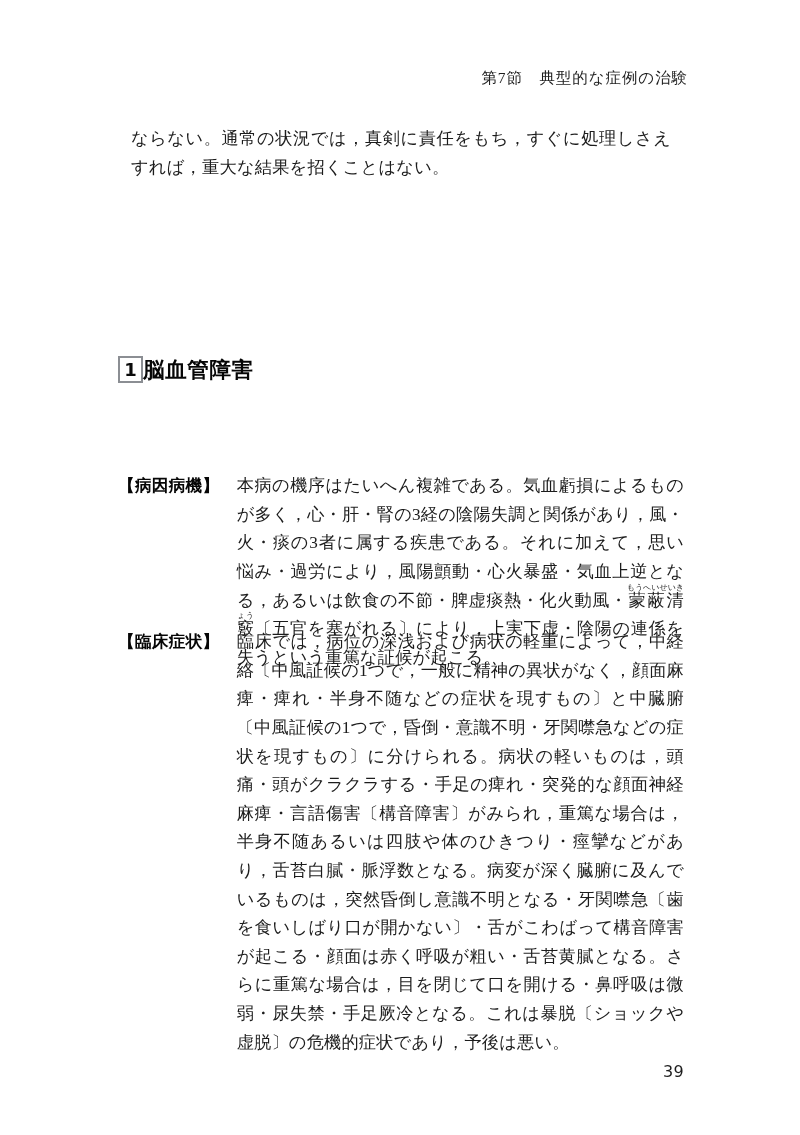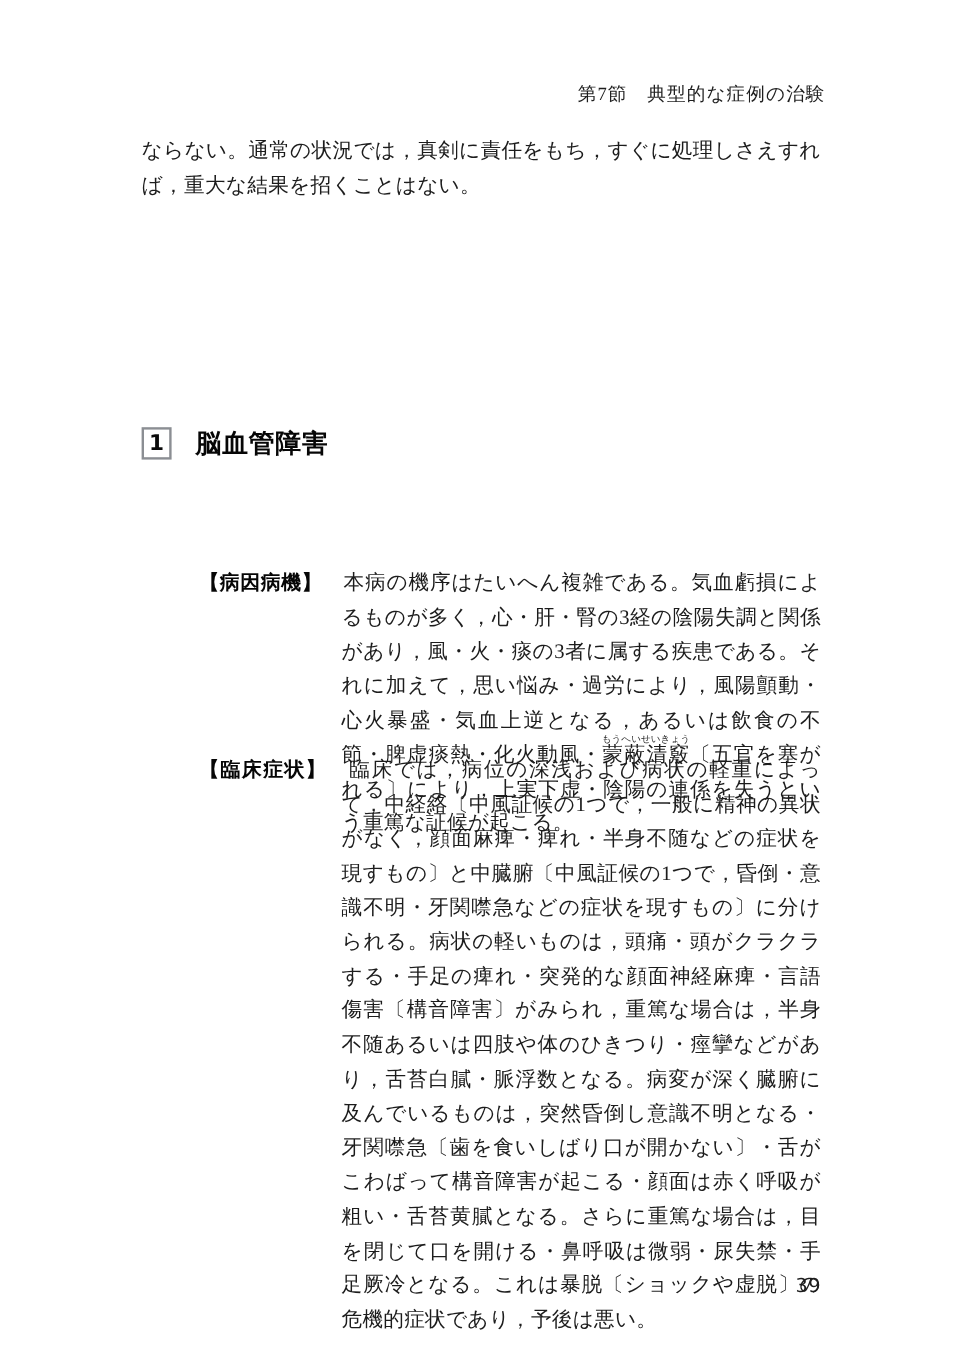--- a/index.html
+++ b/index.html
@@ -47,21 +47,21 @@
   .para {
     font-size: 17.2px;
     line-height: 28.6px;
     letter-spacing: 0.015em;
     text-align: justify;
     text-justify: inter-character;
     color: #1c1c1c;
   }
 
   .para-lead {
-    margin: 0;
+    margin: 13px;
   }
 
   
   .title-box {
     position: absolute;
     top: 248px;
     left: 118px;
     width: 562px;
     height: 72px;
     border: 2px solid #5d6066;
@@ -101,21 +101,20 @@
     display: flex;
     align-items: center;
     justify-content: center;
     font-size: 18px;
     font-weight: bold;
     color: #0a0a0a;
     font-family: "DejaVu Sans", "Liberation Sans", sans-serif;
     line-height: 1;
   }
   .sub-heading-label {
-    margin-left: 20px;
     font-size: 21.5px;
     font-weight: bold;
     letter-spacing: 0.03em;
     color: #060606;
     font-family: "DejaVu Sans", "Liberation Sans", sans-serif;
   }
 
   
   .body-block {
     position: absolute;
@@ -128,21 +127,20 @@
 
   .labelled {
     font-size: 17.2px;
     line-height: 28.6px;
     letter-spacing: 0.012em;
     text-align: justify;
     text-justify: inter-character;
     color: #1c1c1c;
     text-indent: -6.9em;
     padding-left: 6.9em;
-    margin-left: 48px;
   }
   .tag {
     font-weight: bold;
     font-family: "DejaVu Sans", "Liberation Sans", sans-serif;
     font-size: 16.6px;
     letter-spacing: 0;
     color: #060606;
   }
   .tag-gap { letter-spacing: 0; }
 

